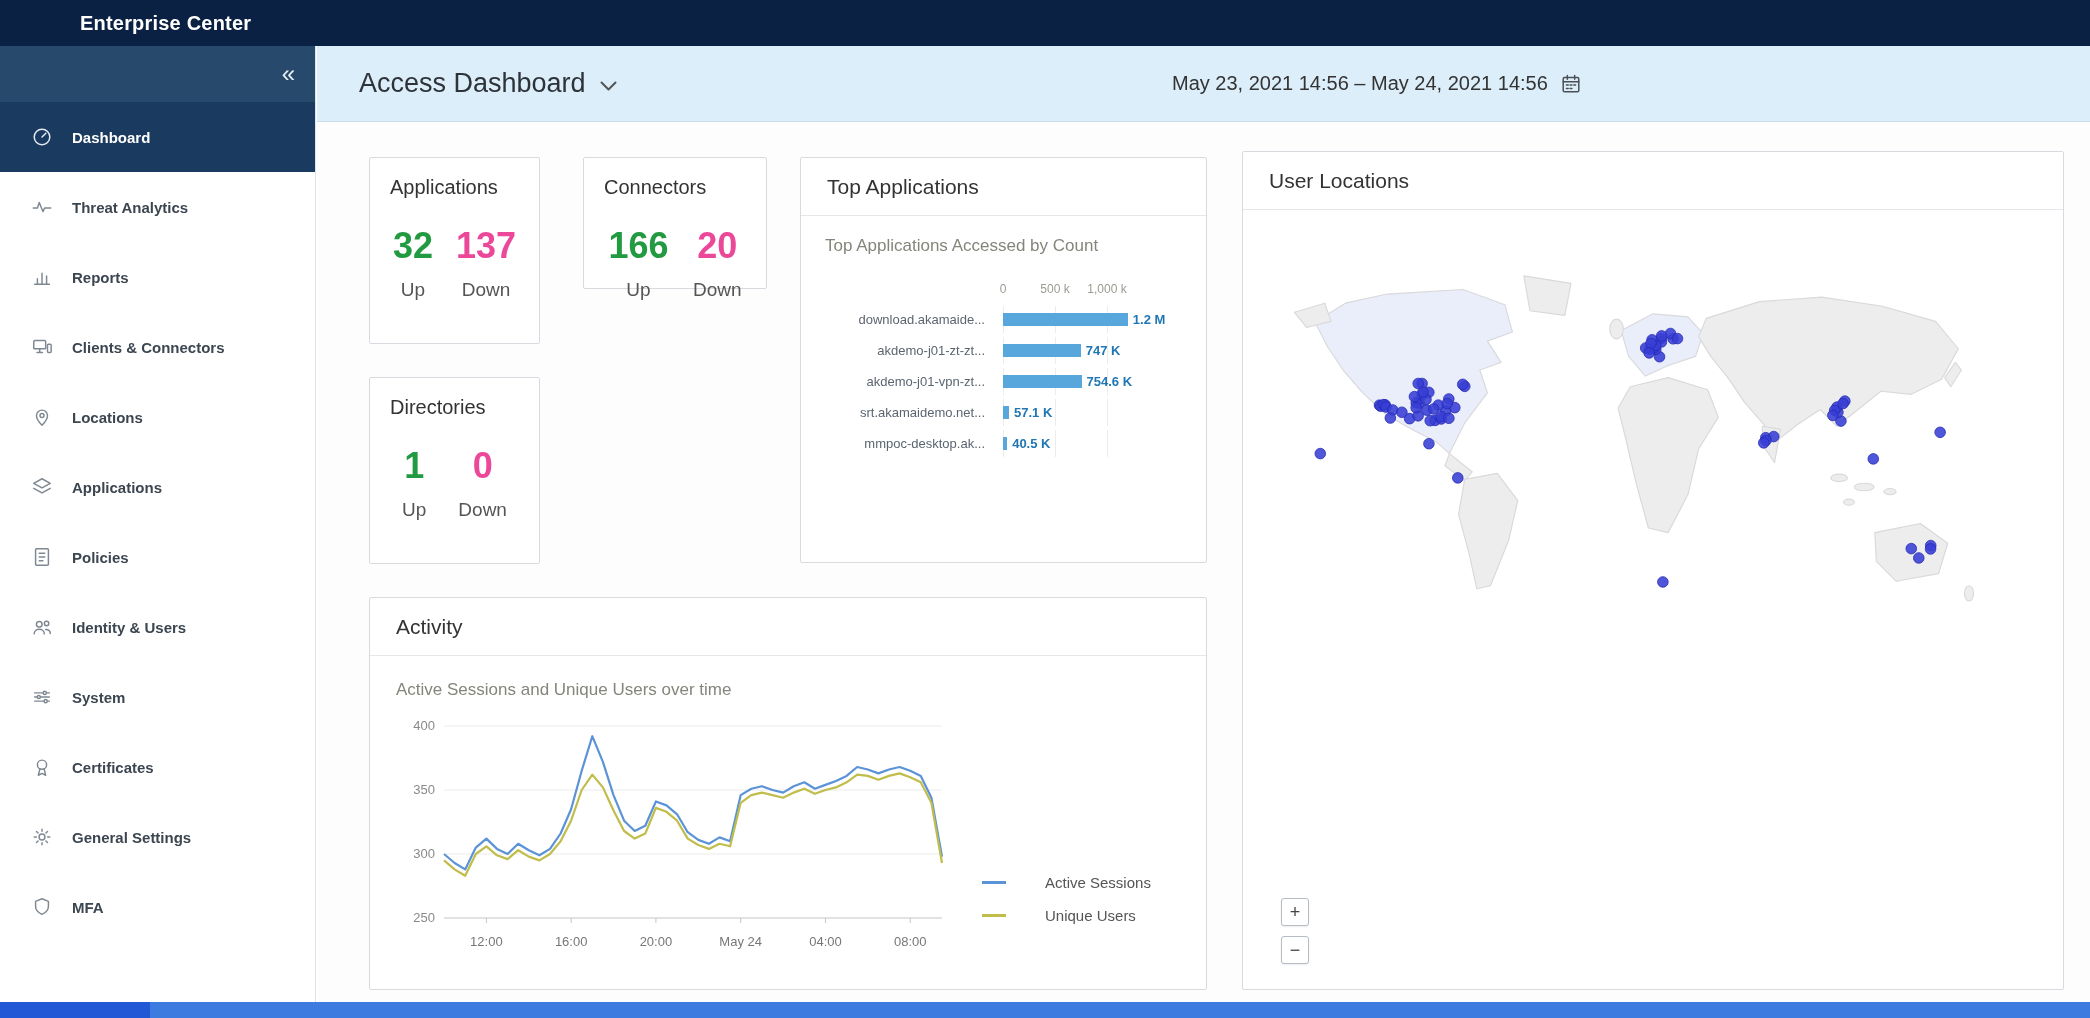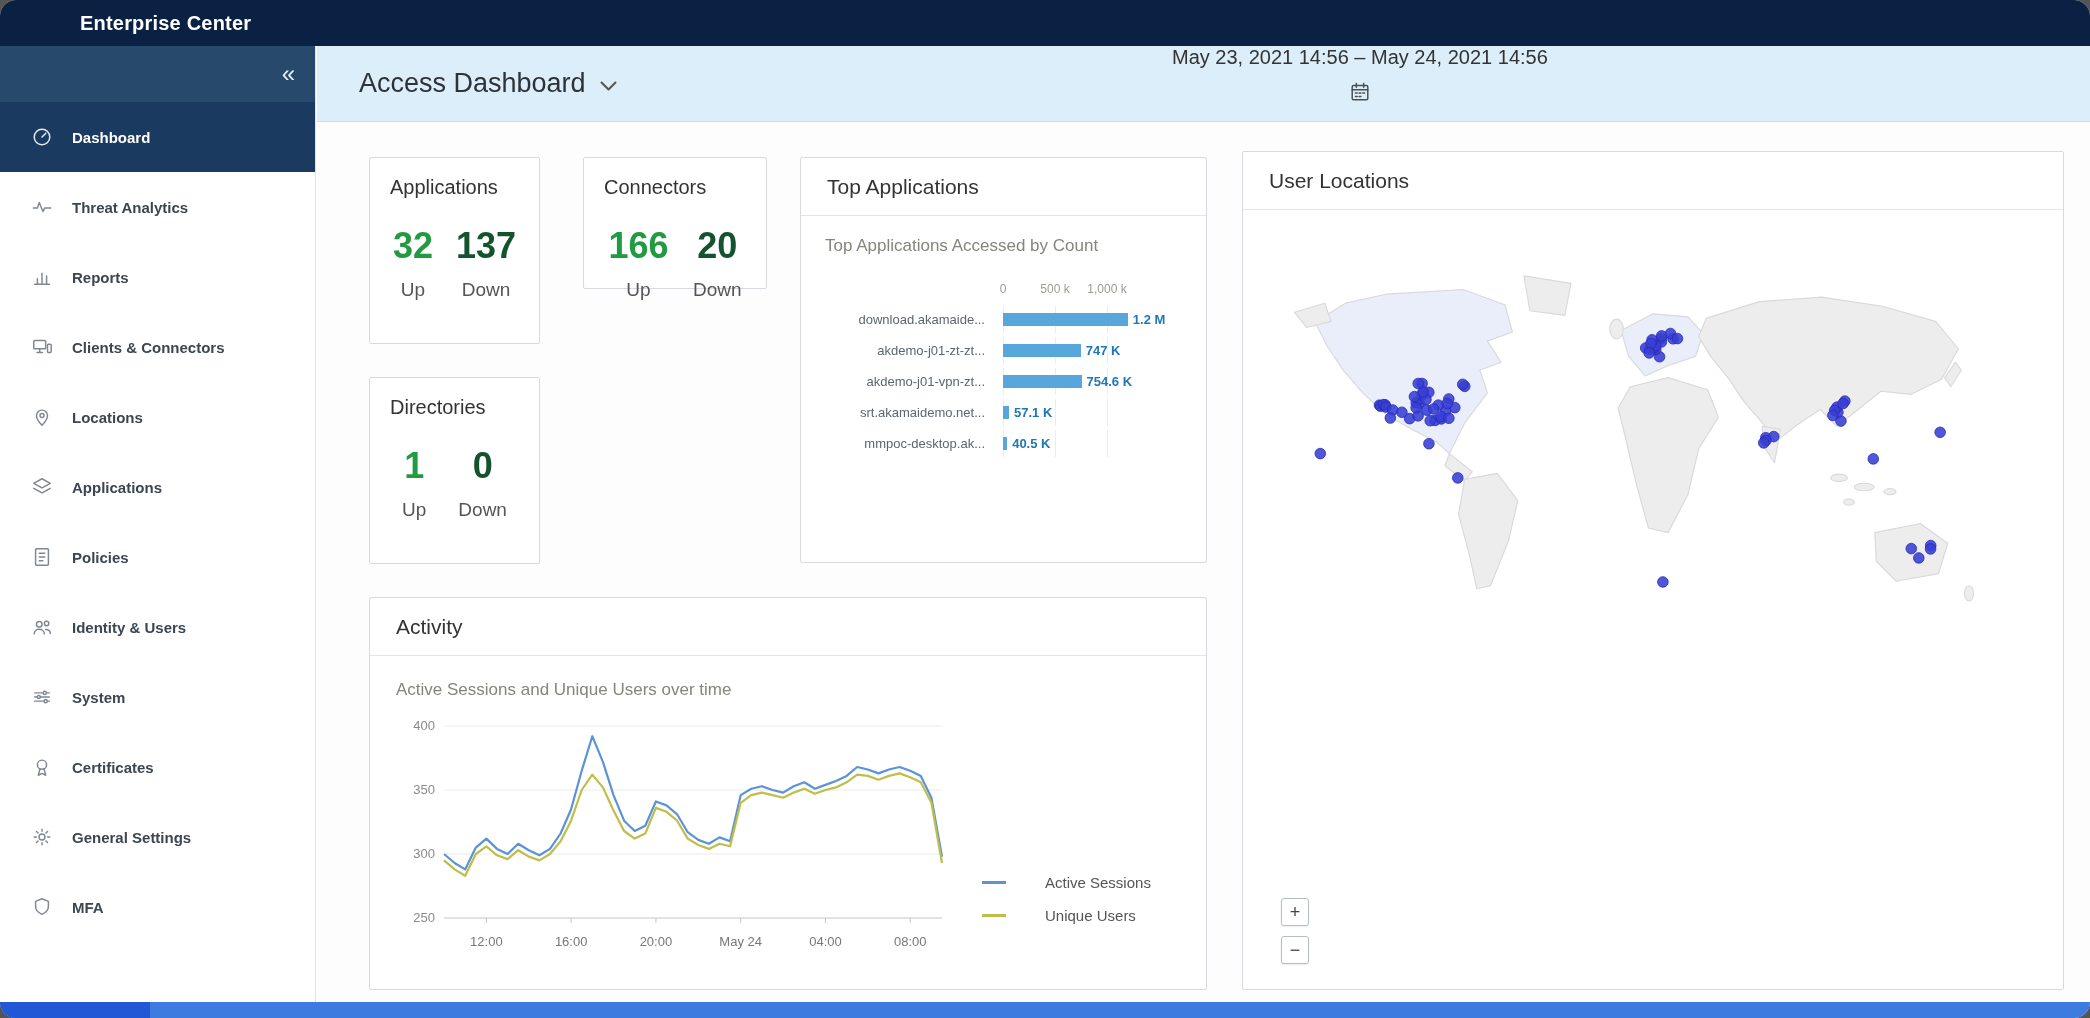--- a/index.html
+++ b/index.html
@@ -1,19 +1,19 @@
 <!DOCTYPE html>
 <html><head>
 <meta charset="utf-8">
 <style>
   * { box-sizing: border-box; margin: 0; padding: 0; }
   html,body { background:#555; }
   body { font-family: "Liberation Sans", sans-serif; }
 
-  .screen { position:relative; width:2090px; height:1018px; background:#fff; overflow:hidden;border-radius:16px; }
+  .screen { position:relative; width:2090px; height:1018px; background:#fff; overflow:hidden; }
 
   
   .topbar { position:absolute; top:0; left:0; right:0; height:46px; background:#0b2143; z-index:5; }
   .brand { position:absolute; left:80px; top:0; height:46px; display:flex; align-items:center;
            color:#fff; font-size:20px; font-weight:bold; letter-spacing:.2px; }
 
   
   .sidebar { position:absolute; top:46px; left:0; width:316px; bottom:16px; background:#fff;
              border-right:1px solid #dfe3e8; z-index:4; }
   .collapse-band { height:56px; background:#27496b; position:relative; }
@@ -27,35 +27,35 @@
   .nav-item.active .nav-icon { color:#e4ebf3; }
 
   
   .main { position:absolute; left:317px; top:46px; right:0; bottom:16px; background:#fdfdfe; }
   .main-header { position:relative; height:76px; background:#dceef9; border-bottom:1px solid #cddcea;
                  display:flex; align-items:center; }
   .page-title-wrap { display:flex; align-items:center; gap:14px; margin-left:42px; cursor:pointer; }
   .page-title { font-size:27px; font-weight:500; color:#2d3338; }
   .title-chevron { margin-top:6px; }
   .date-range { position:absolute; left:855px; top:0; height:100%; display:flex; align-items:center;
-                gap:12px; font-size:20px; color:#333; cursor:pointer;flex-direction:column; }
+                gap:12px; font-size:20px; color:#333; cursor:pointer; }
 
   .content { position:relative; height:calc(100% - 76px); }
 
   .card { position:absolute; background:#fff; border:1px solid #d7dbe0; border-radius:2px; }
   .card-head { height:58px; display:flex; align-items:center; padding:0 26px;
                border-bottom:1px solid #e4e7ea; font-size:21px; color:#333; }
 
   
   .stat-card .stat-title { padding:18px 20px 0; font-size:20px; color:#333; }
   .stat-row { display:flex; justify-content:space-evenly; margin-top:26px; }
   .stat-col { text-align:center; }
   .stat-num { font-size:36px; font-weight:bold; }
   .stat-num.up { color:#219a41; }
-  .stat-num.down { color:#14532d; }
+  .stat-num.down { color:#ec4899; }
   .stat-label { font-size:19px; color:#555; margin-top:12px; }
 
   #card-applications { left:52px;  top:35px;  width:171px; height:187px; }
   #card-connectors   { left:266px; top:35px;  width:184px; height:132px; }
   #card-directories  { left:52px;  top:255px; width:171px; height:187px; }
   #card-top-apps     { left:483px; top:35px;  width:407px; height:406px; }
   #card-activity     { left:52px;  top:475px; width:838px; height:393px; }
   #card-map          { left:925px; top:29px;  width:822px; height:839px; }
 
   

